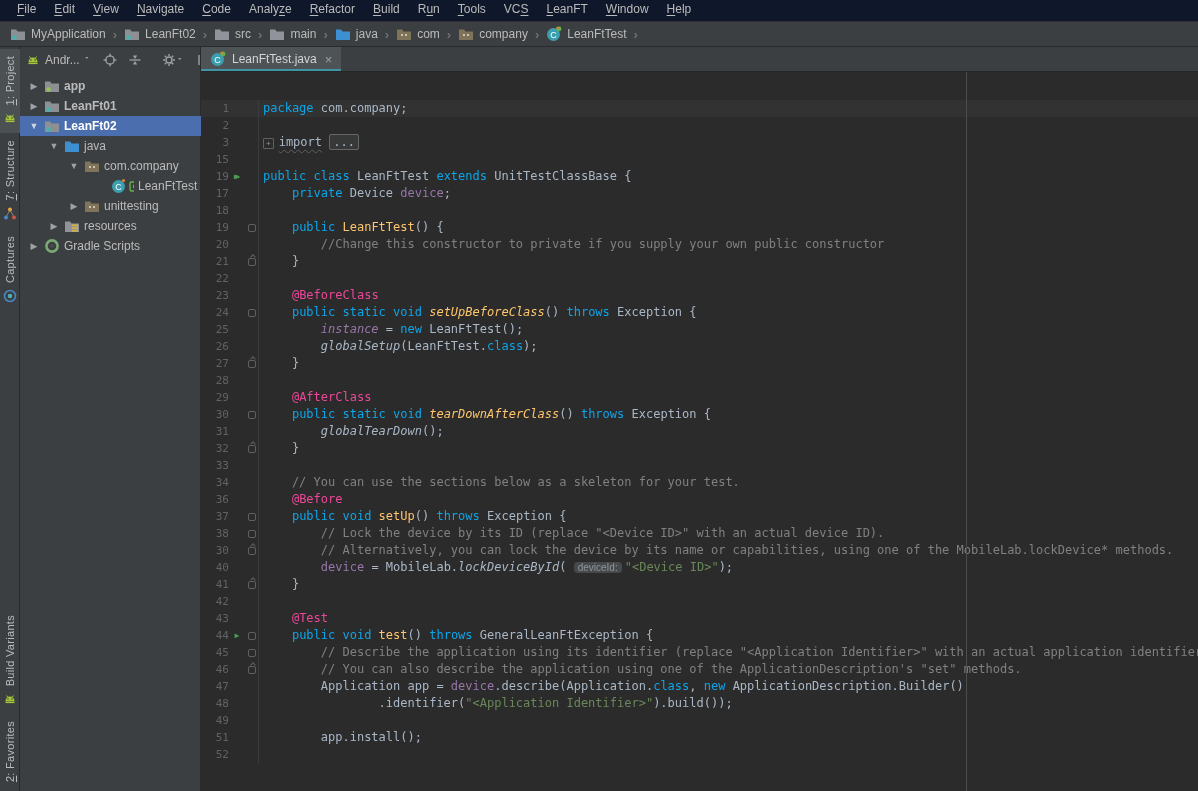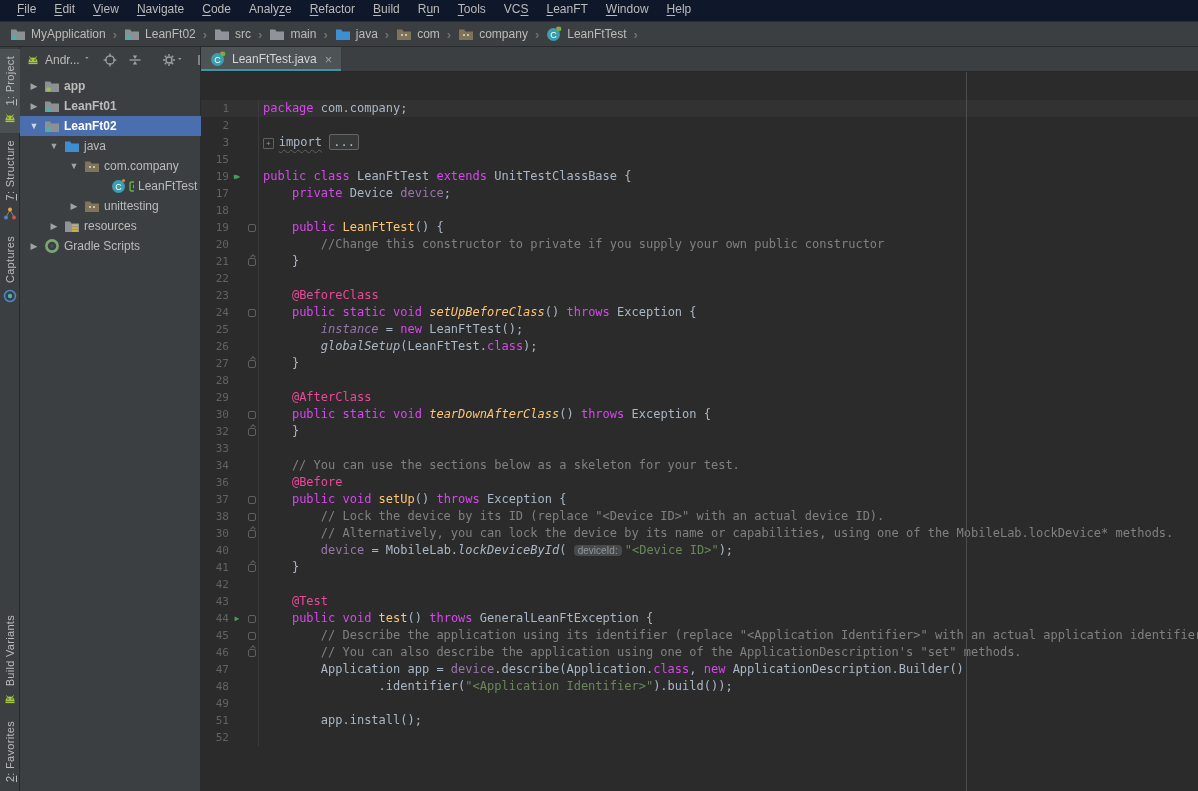--- a/index.html
+++ b/index.html
@@ -68,21 +68,21 @@
   .gfold { width:13px; flex:none; display:flex; align-items:center; justify-content:center; }
   .fm { width:8px; height:8px; border:1px solid #5e6164; border-radius:2px; display:inline-block; position:relative; }
   .fm.end::after { content:""; position:absolute; left:2px; top:-4px; width:3px; height:3px;
     border-left:1px solid #5e6164; border-top:1px solid #5e6164; transform:rotate(45deg); }
   .gsep { width:1px; align-self:stretch; background:#393c3e; flex:none; }
   .ctext { padding-left:4px; }
 
   
   .t-def { color:#a9b7c6; }
   .t-defi { color:#a9b7c6; font-style:italic; }
-  .t-kw { color:#d946ef; }
+  .t-kw { color:#0ea5e9; }
   .t-str { color:#6a8759; }
   .t-com { color:#808080; }
   .t-ann { color:#ec4899; }
   .t-meth { color:#ffc66d; }
   .t-methi { color:#ffc66d; font-style:italic; }
   .t-field { color:#9876aa; }
   .t-fieldi { color:#9876aa; font-style:italic; }
   .t-hint { background:#474a4d; color:#929699; border-radius:4px; padding:0 4px; margin-right:3px;
     font-size:10px; font-family:"Liberation Sans",sans-serif; }
   .t-importu { color:#a9b7c6; text-decoration:underline wavy #5d5f61 1px; text-underline-offset:3px; }
@@ -443,20 +443,21 @@
         <div class="code-line"><span class="ln">21</span><span class="gico"></span><span class="gfold"><span class="fm end"></span></span><span class="gsep"></span><span class="ctext"><span class="t-def">    }</span></span></div>
         <div class="code-line"><span class="ln">22</span><span class="gico"></span><span class="gfold"></span><span class="gsep"></span><span class="ctext"></span></div>
         <div class="code-line"><span class="ln">23</span><span class="gico"></span><span class="gfold"></span><span class="gsep"></span><span class="ctext"><span class="t-def">    </span><span class="t-ann">@BeforeClass</span></span></div>
         <div class="code-line"><span class="ln">24</span><span class="gico"></span><span class="gfold"><span class="fm"></span></span><span class="gsep"></span><span class="ctext"><span class="t-def">    </span><span class="t-kw">public static void </span><span class="t-methi">setUpBeforeClass</span><span class="t-def">() </span><span class="t-kw">throws</span><span class="t-def"> Exception {</span></span></div>
         <div class="code-line"><span class="ln">25</span><span class="gico"></span><span class="gfold"></span><span class="gsep"></span><span class="ctext"><span class="t-def">        </span><span class="t-fieldi">instance</span><span class="t-def"> = </span><span class="t-kw">new</span><span class="t-def"> LeanFtTest();</span></span></div>
         <div class="code-line"><span class="ln">26</span><span class="gico"></span><span class="gfold"></span><span class="gsep"></span><span class="ctext"><span class="t-def">        </span><span class="t-defi">globalSetup</span><span class="t-def">(LeanFtTest.</span><span class="t-kw">class</span><span class="t-def">);</span></span></div>
         <div class="code-line"><span class="ln">27</span><span class="gico"></span><span class="gfold"><span class="fm end"></span></span><span class="gsep"></span><span class="ctext"><span class="t-def">    }</span></span></div>
         <div class="code-line"><span class="ln">28</span><span class="gico"></span><span class="gfold"></span><span class="gsep"></span><span class="ctext"></span></div>
         <div class="code-line"><span class="ln">29</span><span class="gico"></span><span class="gfold"></span><span class="gsep"></span><span class="ctext"><span class="t-def">    </span><span class="t-ann">@AfterClass</span></span></div>
         <div class="code-line"><span class="ln">30</span><span class="gico"></span><span class="gfold"><span class="fm"></span></span><span class="gsep"></span><span class="ctext"><span class="t-def">    </span><span class="t-kw">public static void </span><span class="t-methi">tearDownAfterClass</span><span class="t-def">() </span><span class="t-kw">throws</span><span class="t-def"> Exception {</span></span></div>
+        <div class="code-line"><span class="ln">31</span><span class="gico"></span><span class="gfold"></span><span class="gsep"></span><span class="ctext"><span class="t-def">        </span><span class="t-defi">globalTearDown</span><span class="t-def">();</span></span></div>
         <div class="code-line"><span class="ln">32</span><span class="gico"></span><span class="gfold"><span class="fm end"></span></span><span class="gsep"></span><span class="ctext"><span class="t-def">    }</span></span></div>
         <div class="code-line"><span class="ln">33</span><span class="gico"></span><span class="gfold"></span><span class="gsep"></span><span class="ctext"></span></div>
         <div class="code-line"><span class="ln">34</span><span class="gico"></span><span class="gfold"></span><span class="gsep"></span><span class="ctext"><span class="t-com">    // You can use the sections below as a skeleton for your test.</span></span></div>
         <div class="code-line"><span class="ln">36</span><span class="gico"></span><span class="gfold"></span><span class="gsep"></span><span class="ctext"><span class="t-def">    </span><span class="t-ann">@Before</span></span></div>
         <div class="code-line"><span class="ln">37</span><span class="gico"></span><span class="gfold"><span class="fm"></span></span><span class="gsep"></span><span class="ctext"><span class="t-def">    </span><span class="t-kw">public void </span><span class="t-meth">setUp</span><span class="t-def">() </span><span class="t-kw">throws</span><span class="t-def"> Exception {</span></span></div>
         <div class="code-line"><span class="ln">38</span><span class="gico"></span><span class="gfold"><span class="fm"></span></span><span class="gsep"></span><span class="ctext"><span class="t-com">        // Lock the device by its ID (replace "&lt;Device ID&gt;" with an actual device ID).</span></span></div>
         <div class="code-line"><span class="ln">30</span><span class="gico"></span><span class="gfold"><span class="fm end"></span></span><span class="gsep"></span><span class="ctext"><span class="t-com">        // Alternatively, you can lock the device by its name or capabilities, using one of the MobileLab.lockDevice* methods.</span></span></div>
         <div class="code-line"><span class="ln">40</span><span class="gico"></span><span class="gfold"></span><span class="gsep"></span><span class="ctext"><span class="t-def">        </span><span class="t-field">device</span><span class="t-def"> = MobileLab.</span><span class="t-defi">lockDeviceById</span><span class="t-def">( </span><span class="t-hint">deviceId:</span><span class="t-str">"&lt;Device ID&gt;"</span><span class="t-def">);</span></span></div>
         <div class="code-line"><span class="ln">41</span><span class="gico"></span><span class="gfold"><span class="fm end"></span></span><span class="gsep"></span><span class="ctext"><span class="t-def">    }</span></span></div>
         <div class="code-line"><span class="ln">42</span><span class="gico"></span><span class="gfold"></span><span class="gsep"></span><span class="ctext"></span></div>

